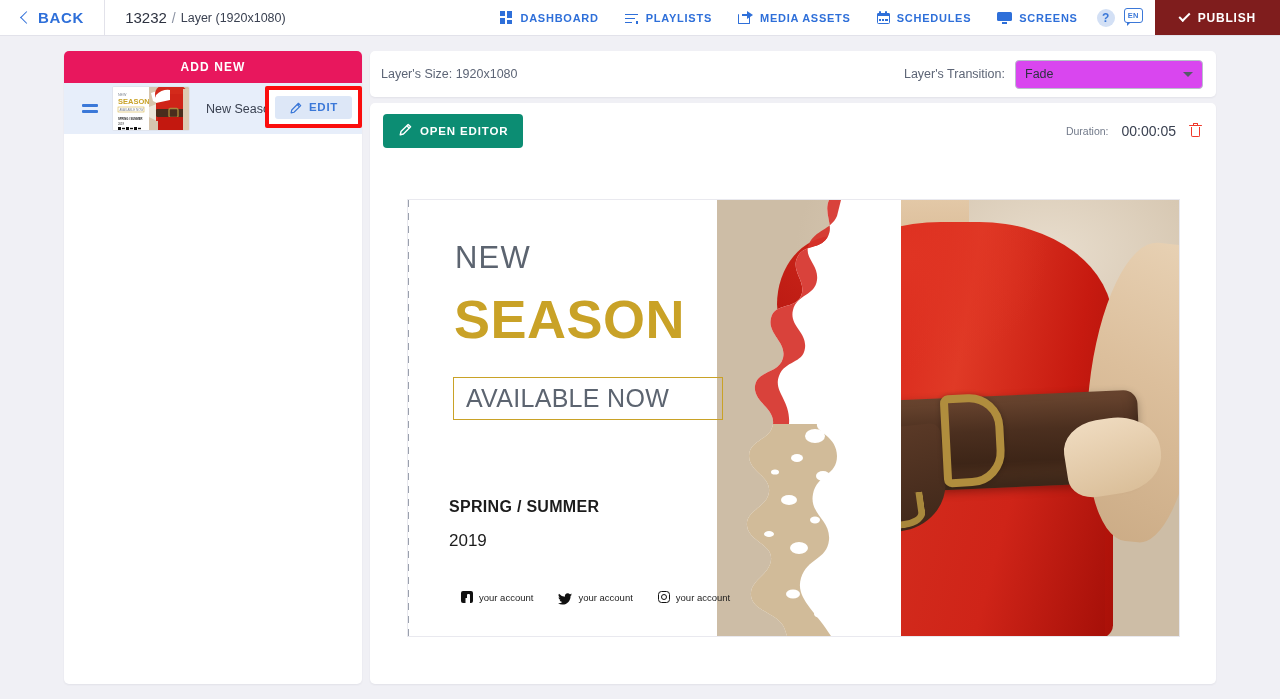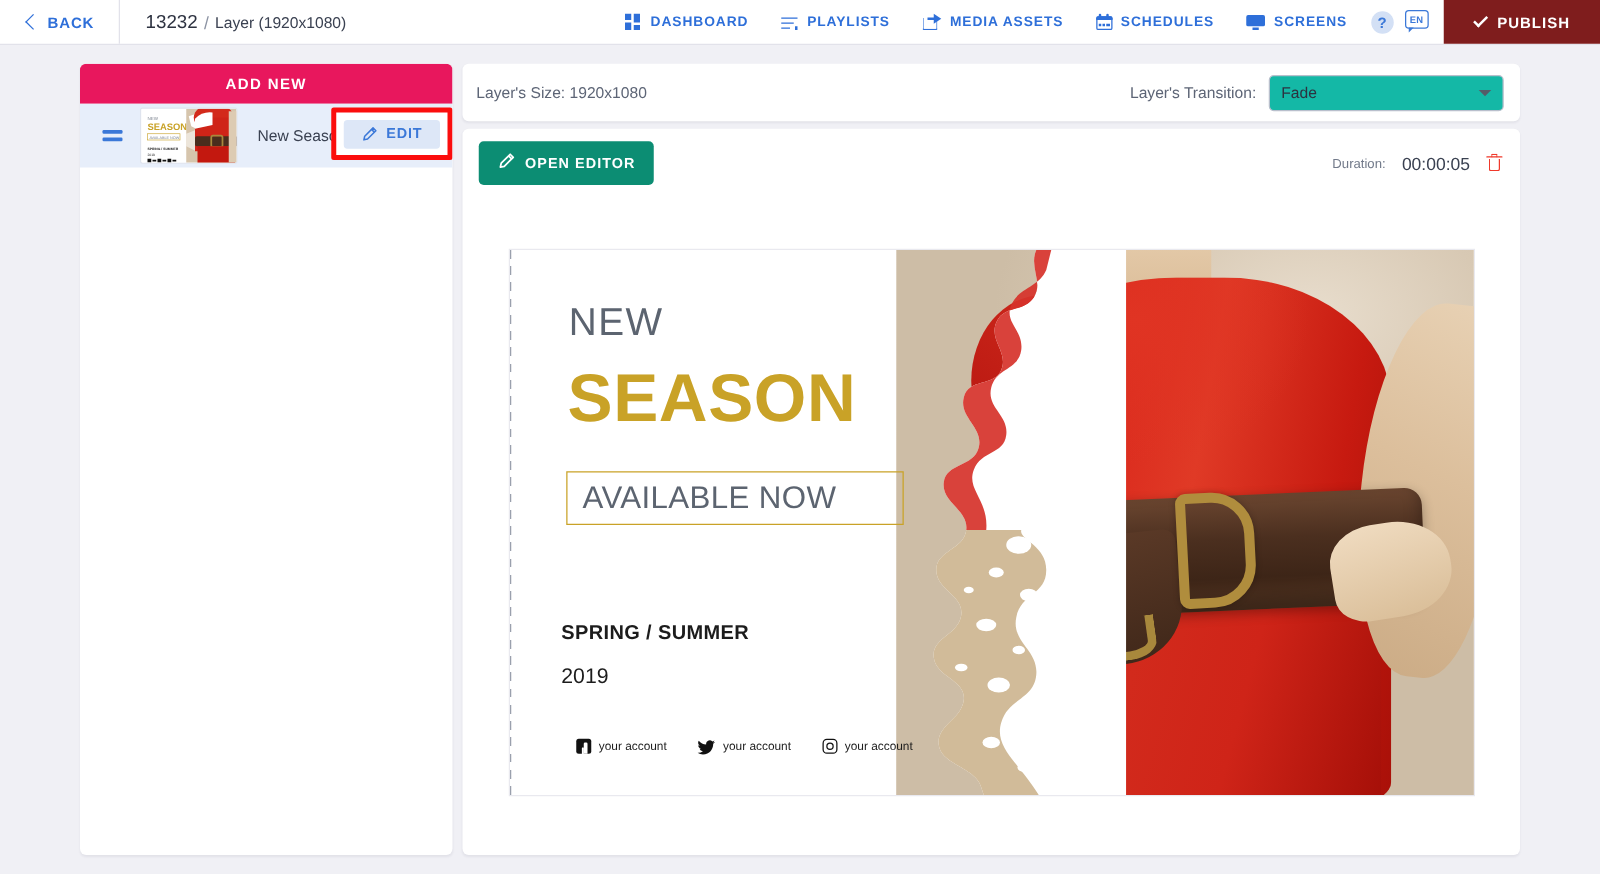--- a/index.html
+++ b/index.html
@@ -13,21 +13,21 @@
   
   .topbar {
     position: absolute; left: 0; top: 0; width: 1280px; height: 36px;
     background: #ffffff;
     border-bottom: 1px solid #e2e2ea;
     display: flex; align-items: stretch;
   }
   .back-btn {
     display: flex; align-items: center; gap: 7px;
     padding: 0 20px 0 22px;
-    color: #2e6fd9; font-size: 12px; font-weight: bold; letter-spacing: .7px;
+    color: #2e6fd9; font-size: 15px; font-weight: bold; letter-spacing: .7px;
     border-right: 1px solid #e2e2ea;
     cursor: pointer; height: 100%;
   }
   .chev-left {
     width: 9px; height: 9px;
     border-left: 1.6px solid #2e6fd9;
     border-bottom: 1.6px solid #2e6fd9;
     transform: rotate(45deg);
     margin-top: 0px;
   }
@@ -188,21 +188,21 @@
   .size-bar {
     left: 370px; top: 51px; width: 846px; height: 46px;
     display: flex; align-items: center; padding: 0 13px 0 11px;
   }
   .size-text { font-size: 12.5px; color: #5d6576; }
   .spacer { flex: 1 1 auto; }
   .trans-label { font-size: 12.5px; color: #5d6576; margin-right: 10px; }
   .select {
     width: 188px; height: 29px; border: 1px solid #b9bfcc; border-radius: 4px;
     display: flex; align-items: center; padding: 0 9px;
-    font-size: 12.5px; color: #2d3240; cursor: pointer; background: #14b8a6;
+    font-size: 12.5px; color: #2d3240; cursor: pointer; background: #d946ef;
   }
   .caret {
     margin-left: auto;
     width: 0; height: 0;
     border-left: 5px solid transparent; border-right: 5px solid transparent;
     border-top: 5px solid #555b68;
   }
 
   .editor-panel {
     left: 370px; top: 103px; width: 846px; height: 581px;

